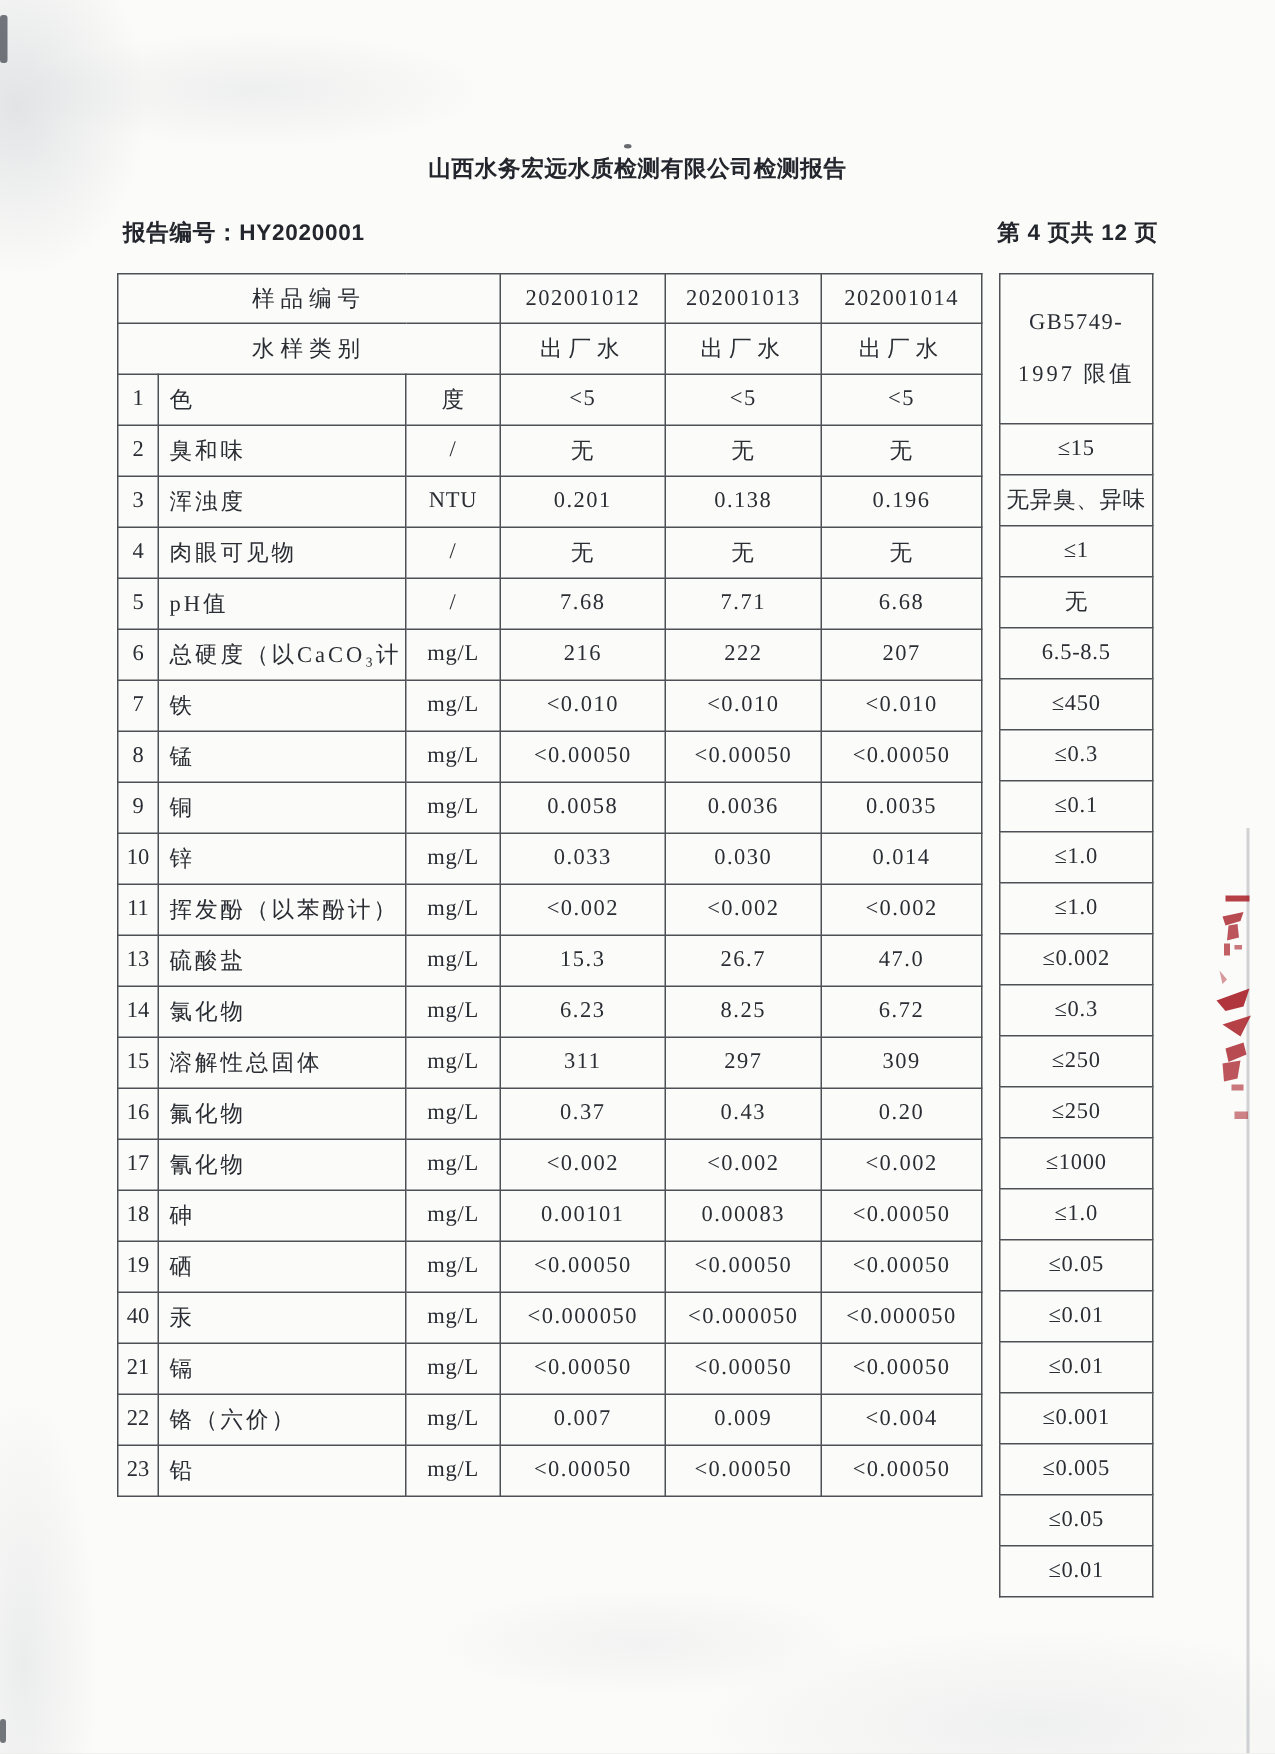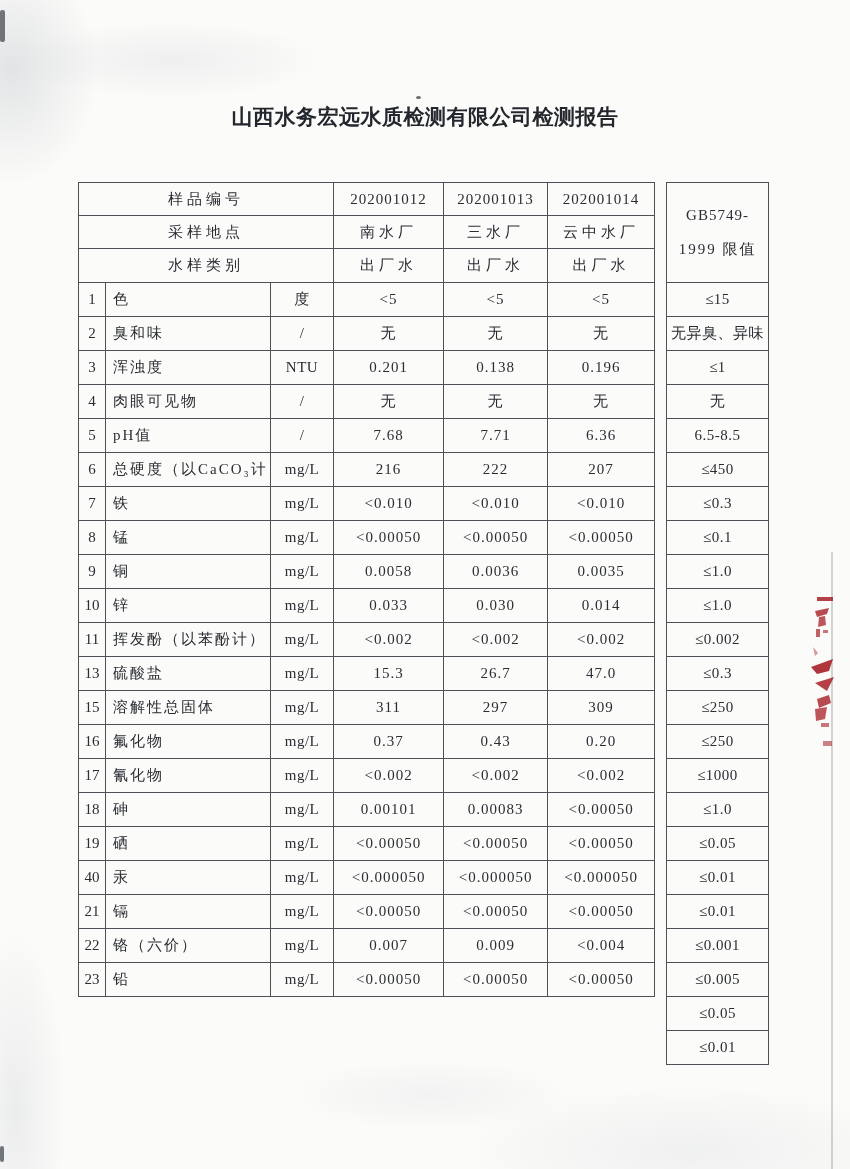--- a/index.html
+++ b/index.html
@@ -16,21 +16,21 @@
     font-family:"Liberation Serif","DejaVu Serif",serif;
     color:#2a2d33;
   }
   .edge-tick { position:absolute; background:rgba(45,50,60,0.65); border-radius:2px; }
   .tick-top-left { left:0; top:10px; width:5px; height:32px; }
   .tick-bottom-left { left:0; top:1146px; width:4px; height:16px; }
   .speck { position:absolute; left:416px; top:96px; width:5px; height:3px; background:rgba(55,58,66,0.75); border-radius:50%; }
 
   .title {
     position:absolute; left:0; top:103px; width:100%;
-    text-align:center; font-size:21px; font-weight:bold; letter-spacing:0.5px;
+    text-align:center; font-size:15px; font-weight:bold; letter-spacing:0.5px;
     color:#23262c; margin:0;
     font-family:"Liberation Sans","DejaVu Sans",sans-serif;
   }
   .meta {
     position:absolute; left:82px; right:78px; top:146px;
     display:flex; justify-content:space-between;
     font-size:15px; font-weight:bold; color:#23262c;
     font-family:"Liberation Sans","DejaVu Sans",sans-serif;
     letter-spacing:0.5px;
   }
@@ -69,44 +69,42 @@
 <body>
 
 <div class="page">
 
   <div class="edge-tick tick-top-left"></div>
   <div class="edge-tick tick-bottom-left"></div>
   <div class="speck"></div>
 
   <h1 class="title">山西水务宏远水质检测有限公司检测报告</h1>
 
+  <div class="meta">
+    <span>报告编号：HY2020001</span>
+    <span>第 4 页共 12 页</span>
+  </div>
 
   <table class="main-table">
     <colgroup>
       <col style="width:27px">
         <col style="width:165px">
         <col style="width:63px">
       <col style="width:110px">
         <col style="width:104px">
         <col style="width:107px">
     </colgroup>
     <thead>
       <tr>
         <td class="c-hlabel" colspan="3">样品编号</td>
         <td class="c-hval">202001012</td>
         <td class="c-hval">202001013</td>
         <td class="c-hval">202001014</td>
       </tr>
       <tr>
-        <td class="c-hlabel" colspan="3">采样地点</td>
-        <td class="c-hlabel">南水厂</td>
-        <td class="c-hlabel">三水厂</td>
-        <td class="c-hlabel">云中水厂</td>
-      </tr>
-      <tr>
         <td class="c-hlabel" colspan="3">水样类别</td>
         <td class="c-hlabel">出厂水</td>
         <td class="c-hlabel">出厂水</td>
         <td class="c-hlabel">出厂水</td>
       </tr>
     </thead>
     <tbody id="main-body">
         <tr>
           <td class="c-num">1</td>
           <td class="c-name">色</td>
@@ -138,21 +136,21 @@
           <td class="c-val">无</td>
           <td class="c-val">无</td>
           <td class="c-val">无</td>
         </tr>
         <tr>
           <td class="c-num">5</td>
           <td class="c-name">pH值</td>
           <td class="c-unit">/</td>
           <td class="c-val">7.68</td>
           <td class="c-val">7.71</td>
-          <td class="c-val">6.36</td>
+          <td class="c-val">6.68</td>
         </tr>
         <tr>
           <td class="c-num">6</td>
           <td class="c-name">总硬度（以CaCO₃计）</td>
           <td class="c-unit">mg/L</td>
           <td class="c-val">216</td>
           <td class="c-val">222</td>
           <td class="c-val">207</td>
         </tr>
         <tr>
@@ -195,20 +193,28 @@
           <td class="c-val">&lt;0.002</td>
           <td class="c-val">&lt;0.002</td>
         </tr>
         <tr>
           <td class="c-num">13</td>
           <td class="c-name">硫酸盐</td>
           <td class="c-unit">mg/L</td>
           <td class="c-val">15.3</td>
           <td class="c-val">26.7</td>
           <td class="c-val">47.0</td>
+        </tr>
+        <tr>
+          <td class="c-num">14</td>
+          <td class="c-name">氯化物</td>
+          <td class="c-unit">mg/L</td>
+          <td class="c-val">6.23</td>
+          <td class="c-val">8.25</td>
+          <td class="c-val">6.72</td>
         </tr>
         <tr>
           <td class="c-num">15</td>
           <td class="c-name">溶解性总固体</td>
           <td class="c-unit">mg/L</td>
           <td class="c-val">311</td>
           <td class="c-val">297</td>
           <td class="c-val">309</td>
         </tr>
         <tr>
@@ -279,21 +285,21 @@
   </table>
 
   <table class="limit-table">
     <colgroup>
         <col style="width:102px">
       </colgroup>
     <thead>
       <tr>
         <td class="limit-head">
           <span class="lh-line">GB5749-</span>
-          <span class="lh-line">1999 限值</span>
+          <span class="lh-line">1997 限值</span>
         </td>
       </tr>
     </thead>
     <tbody id="limit-body">
         <tr>
           <td class="c-limit">≤15</td>
         </tr>
         <tr>
           <td class="c-limit">无异臭、异味</td>
         </tr>

